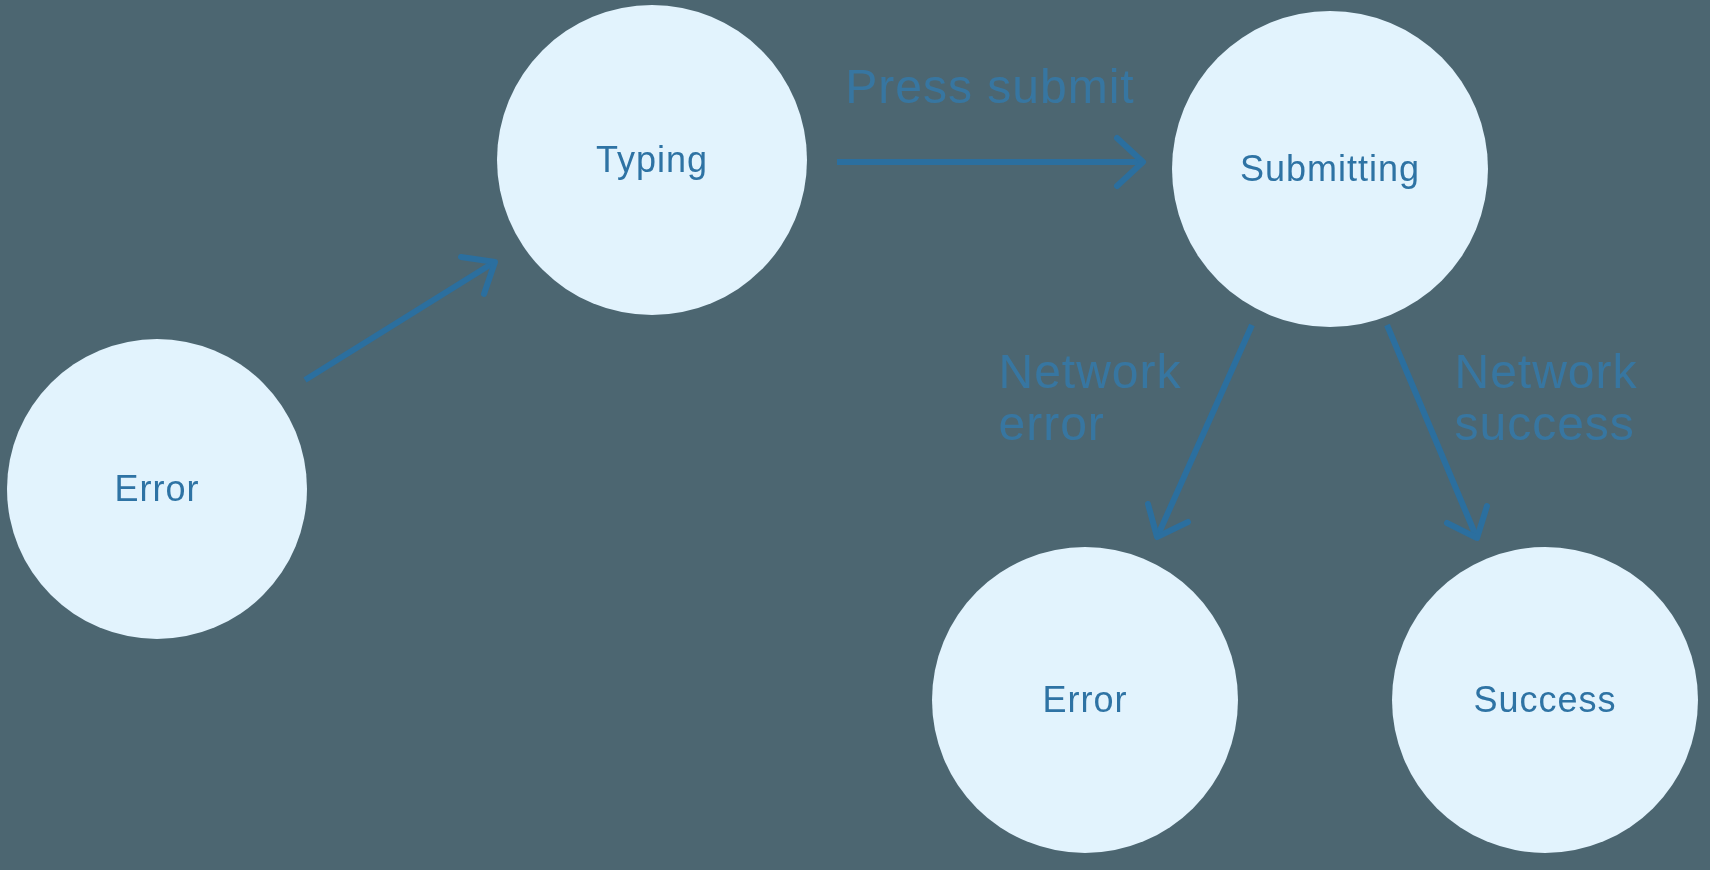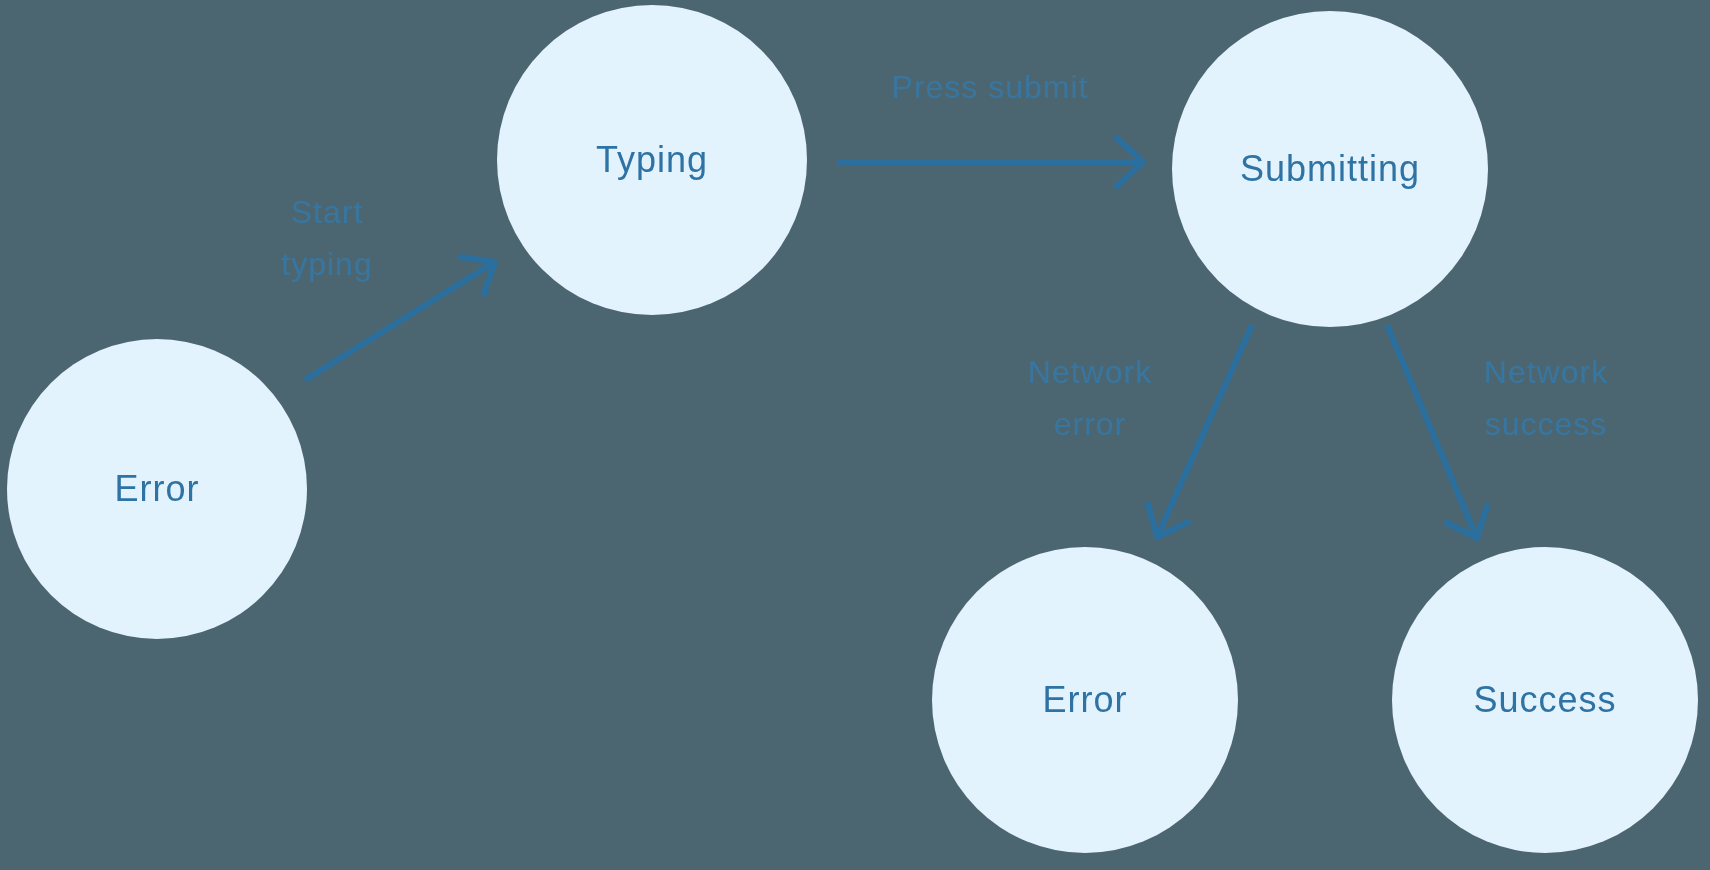--- a/index.html
+++ b/index.html
@@ -39,25 +39,24 @@
   .node-typing     { left: 497px;  top: 5px;   width: 310px; height: 310px; }
   .node-submitting { left: 1172px; top: 11px;   width: 316px; height: 316px; text-align: right; }
   .node-error      { left: 932px;  top: 547px; width: 306px; height: 306px; }
   .node-success    { left: 1392px; top: 547px; width: 306px; height: 306px; }
 
   .edge-label {
     position: absolute;
     transform: translate(-50%, -50%);
     color: var(--edge-label);
     opacity: 0.88;
-    font-size: 32px;
+    font-size: 48px;
     font-weight: 500;
     letter-spacing: 1px;
     line-height: 52px;
-    text-align: center;
     white-space: nowrap;
   }
   .label-start-typing    { left: 327px;  top: 238px; }
   .label-press-submit    { left: 990px;  top: 87px;  }
   .label-network-error   { left: 1090px; top: 398px; }
   .label-network-success { left: 1546px; top: 398px; }
 
   .edges-layer {
     position: absolute;
     left: 0; top: 0;
@@ -104,24 +103,20 @@
   <div class="state-node node-submitting">
     <span class="node-label">Submitting</span>
   </div>
   <div class="state-node node-error">
     <span class="node-label">Error</span>
   </div>
   <div class="state-node node-success">
     <span class="node-label">Success</span>
   </div>
 
-  <div class="edge-label label-start-typing">
-    <div>Start</div>
-    <div>typing</div>
-  </div>
   <div class="edge-label label-press-submit">
     <div>Press submit</div>
   </div>
   <div class="edge-label label-network-error">
     <div>Network</div>
     <div>error</div>
   </div>
   <div class="edge-label label-network-success">
     <div>Network</div>
     <div>success</div>

